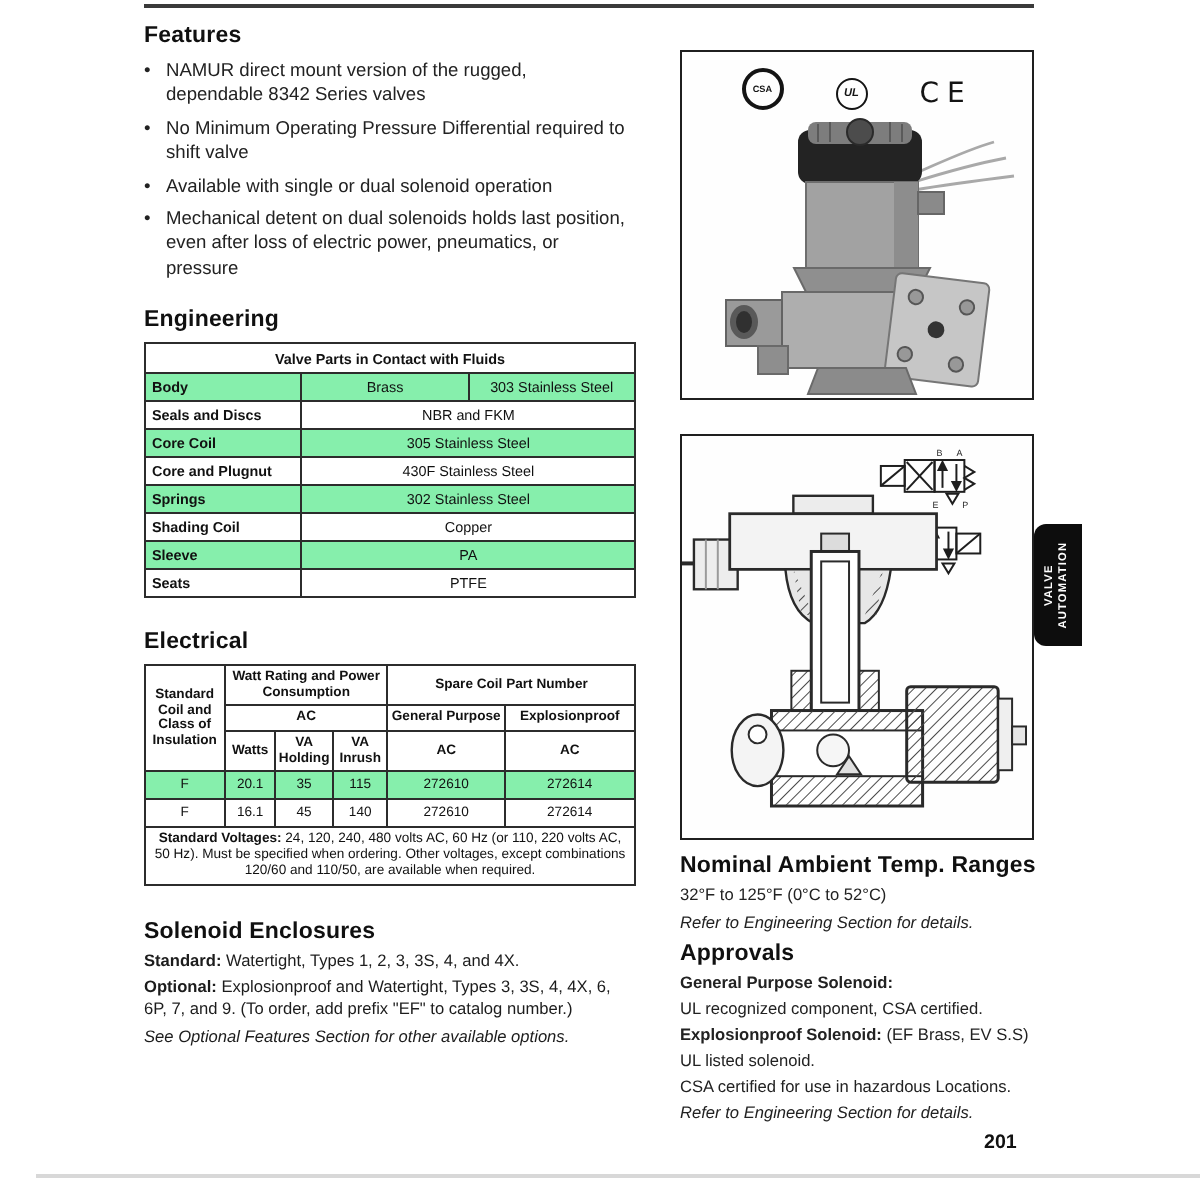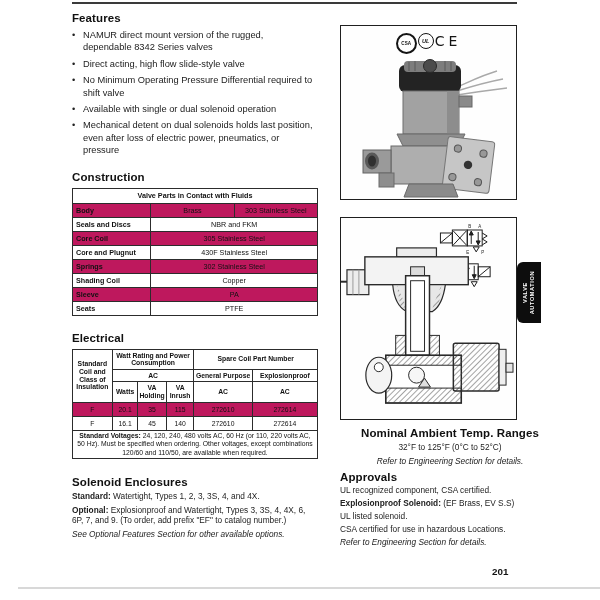--- a/index.html
+++ b/index.html
@@ -12,70 +12,69 @@
 
   
   .leftcol{position:absolute;left:72px;top:12px;width:246px;}
   .sec-h{font-size:11.5px;font-weight:bold;color:#101010;margin:0;letter-spacing:.1px;}
   ul.features{list-style:none;margin:5px 0 0;padding:0;width:242px;}
   ul.features li{position:relative;padding-left:11px;font-size:9.3px;line-height:12.4px;margin-bottom:4px;color:#222;}
   ul.features li::before{content:"•";position:absolute;left:0;top:0;}
 
   table.dt{width:246px;border-collapse:collapse;margin-top:5px;border:1.5px solid #161616;}
   table.dt td,table.dt th{border:1px solid #2c2c2c;padding:1.5px 3px;color:#111;}
-  .gray{background:#be185d;}
+  .gray{background:#86efac;}
   .c-head{font-size:7.2px;font-weight:bold;text-align:center;height:11px;}
   .c-label{font-size:7.2px;font-weight:bold;text-align:left;width:32%;height:10px;}
   .c-val{font-size:7.2px;text-align:center;}
 
   table.el{margin-top:5px;}
   table.el th,table.el td{font-size:6.8px;text-align:center;vertical-align:middle;}
   table.el th{font-weight:bold;line-height:7.6px;padding:2px 1px;}
   table.el td.num{height:10px;}
   td.foot{font-size:6.6px;line-height:8.2px;text-align:left;padding:2.5px 3px;}
   .mt14{margin-top:14px;} .mt16{margin-top:16px;} .mt17{margin-top:17px;}
   .encl-line{font-size:8.3px;line-height:10.6px;margin:3px 0 0;}
   .italic{font-style:italic;}
 
   
   .box{position:absolute;left:340px;width:177px;border:1.6px solid #1f1f1f;box-sizing:border-box;background:#fefefe;}
   .box1{top:25px;height:175px;}
   .box2{top:217px;height:203px;}
-  .certs{display:flex;justify-content:center;align-items:flex-start;gap:1px;margin-top:7px;height:22px;}
+  .certs{display:flex;justify-content:center;align-items:flex-end;gap:26px;margin-top:7px;height:22px;}
   .csa-mark{width:17px;height:17px;border:2.4px solid #141414;border-radius:50%;display:flex;align-items:center;justify-content:center;font-size:4.6px;font-weight:bold;color:#141414;}
   .ul-mark{width:14px;height:14px;border:1.7px solid #141414;border-radius:50%;display:flex;align-items:center;justify-content:center;font-size:5.6px;font-weight:bold;font-style:italic;color:#141414;}
   .ce-mark{font-size:14px;font-weight:500;letter-spacing:4px;color:#141414;font-family:"DejaVu Sans",sans-serif;}
 
-  .temp-sec{position:absolute;left:340px;top:427px;width:220px;text-align:center;}
+  .temp-sec{position:absolute;left:340px;top:427px;width:220px;}
   .body-line{font-size:8.3px;line-height:10.8px;margin:3px 0 0;color:#222;}
   .appr-sec{position:absolute;left:340px;top:471px;width:220px;}
   .appr-sec p{margin:2.2px 0 0;}
   .pagenum{position:absolute;left:492px;top:566px;width:36px;text-align:left;font-size:9.8px;font-weight:bold;color:#111;}
 
   .side-tab{position:absolute;left:517px;top:262px;width:24px;height:61px;background:#0d0d0d;border-radius:6px 0 0 6px;display:flex;align-items:center;justify-content:center;}
   .side-tab .rot{transform:rotate(-90deg);color:#fff;font-size:5.6px;font-weight:bold;letter-spacing:.6px;line-height:6.6px;text-align:center;white-space:nowrap;}
 </style>
 </head>
 <body>
 
 <div class="page">
   <div class="rule-top"></div>
 
   <div class="leftcol">
 
     <h2 class="sec-h">Features</h2>
     <ul class="features">
       <li>NAMUR direct mount version of the rugged, dependable 8342 Series valves</li>
-      <li>Direct acting, high flow slide-style valve</li>
       <li>No Minimum Operating Pressure Differential required to shift valve</li>
       <li>Available with single or dual solenoid operation</li>
       <li>Mechanical detent on dual solenoids holds last position, even after loss of electric power, pneumatics, or pressure</li>
     </ul>
 
-    <h2 class="sec-h mt14">Construction</h2>
+    <h2 class="sec-h mt14">Engineering</h2>
     <table class="dt">
       <tbody>
           <tr>
             <td class="c-head" colspan="3">Valve Parts in Contact with Fluids</td>
           </tr>
       <tr class="gray">
         <td class="c-label">Body</td>
         <td class="c-val" style="width:34%">Brass</td>
         <td class="c-val" style="width:34%">303 Stainless Steel</td>
       </tr>
@@ -300,20 +299,21 @@
   </div>
 
   <div class="temp-sec">
     <h2 class="sec-h">Nominal Ambient Temp. Ranges</h2>
     <p class="body-line">32°F to 125°F (0°C to 52°C)</p>
     <p class="body-line italic">Refer to Engineering Section for details.</p>
   </div>
 
   <div class="appr-sec">
     <h2 class="sec-h">Approvals</h2>
+    <p class="body-line" style="margin-top:3px"><b>General Purpose Solenoid:</b></p>
     <p class="body-line">UL recognized component, CSA certified.</p>
     <p class="body-line"><b>Explosionproof Solenoid:</b><span> (EF Brass, EV S.S)</span></p>
     <p class="body-line">UL listed solenoid.</p>
     <p class="body-line">CSA certified for use in hazardous Locations.</p>
     <p class="body-line italic">Refer to Engineering Section for details.</p>
   </div>
 
   <div class="pagenum">201</div>
   <div class="rule-bottom"></div>
 </div>

